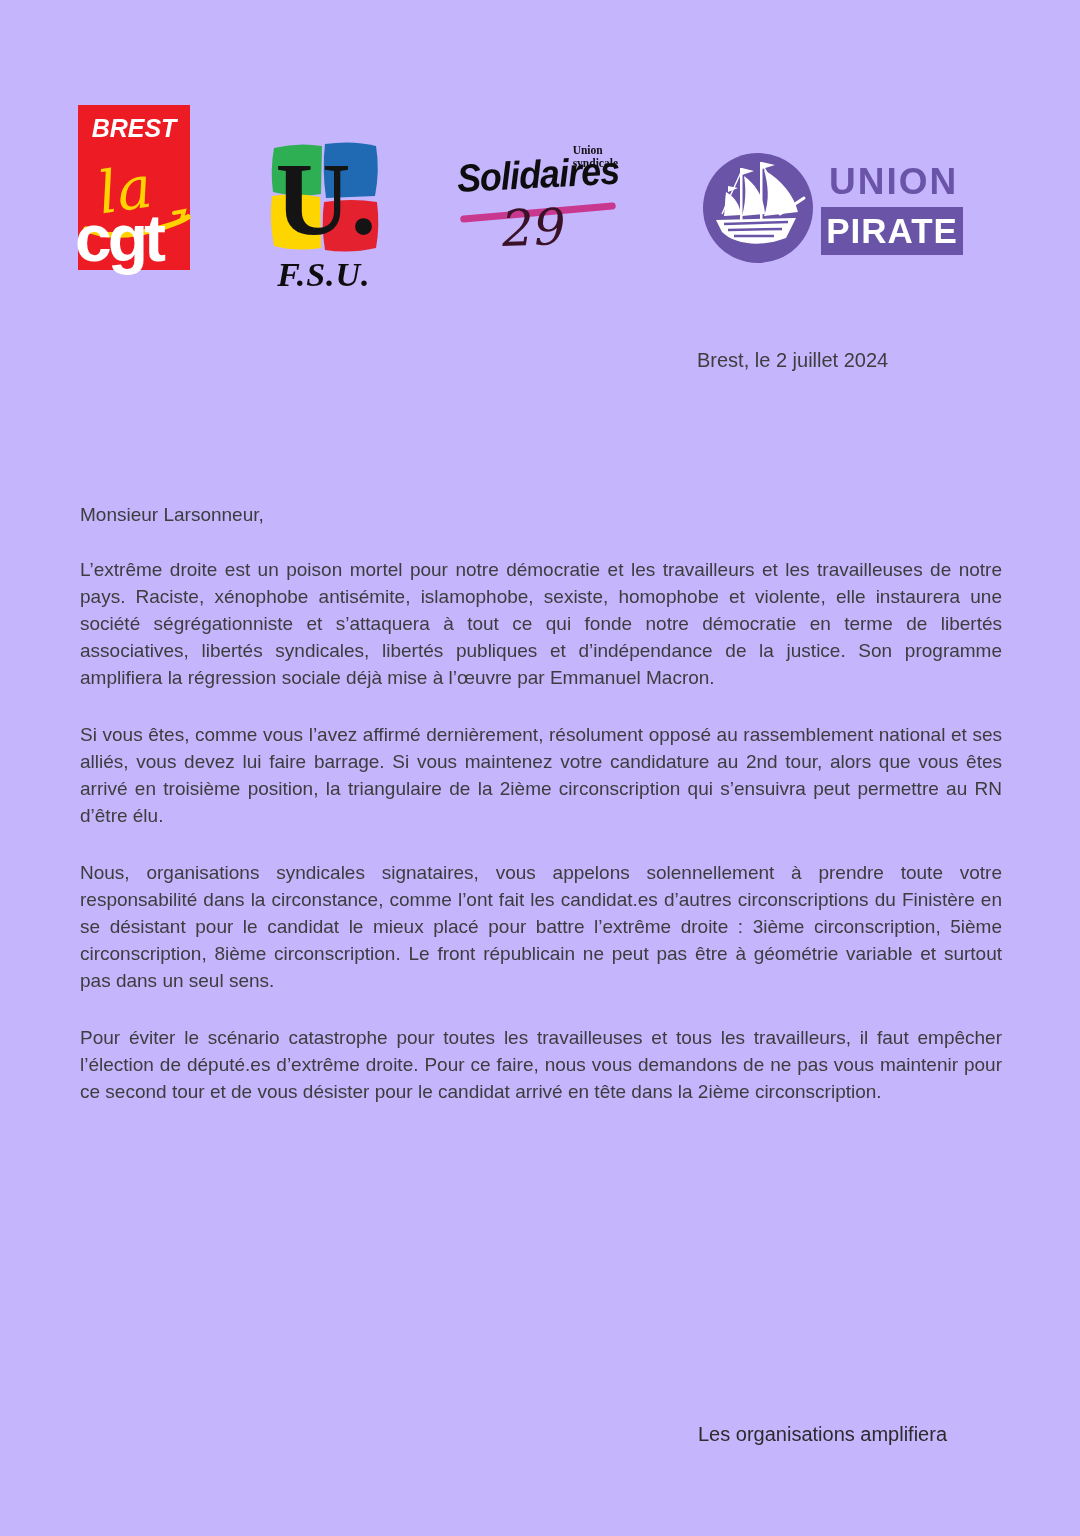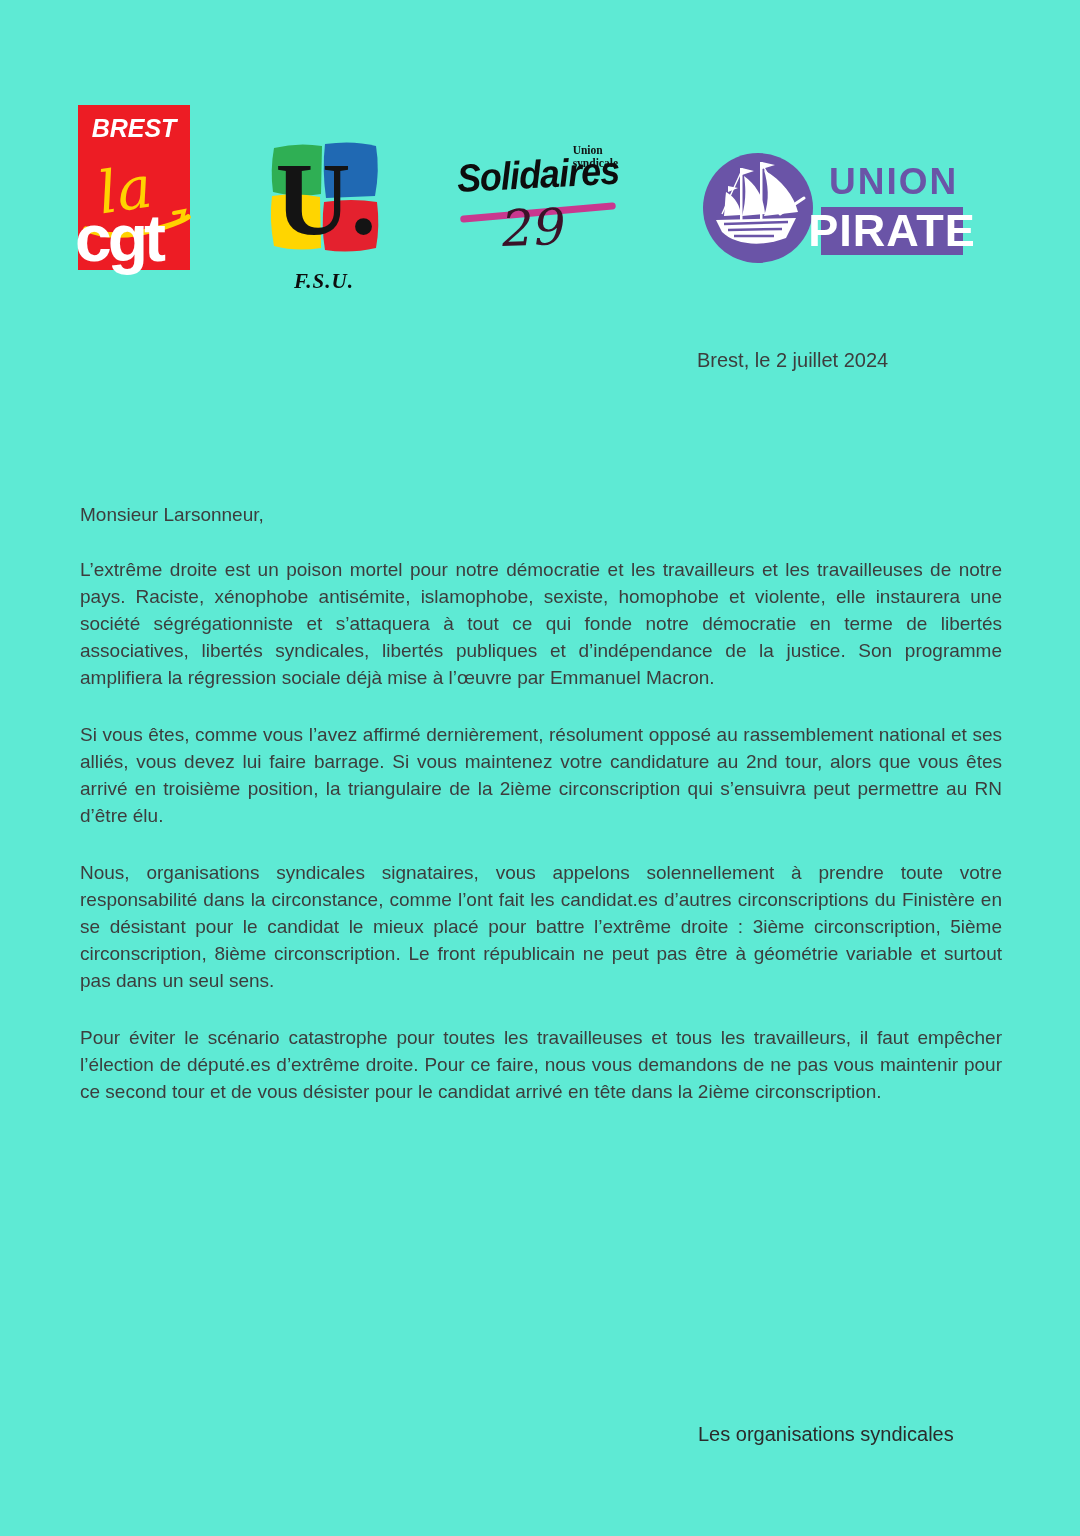--- a/index.html
+++ b/index.html
@@ -1,19 +1,19 @@
 <!DOCTYPE html>
 <html style="--cgt_red: #ED1C24; --cgt_yellow: #FFD200; --fsu_green: #2FAF54; --fsu_blue: #2069B3; --fsu_yellow: #FFD500; --fsu_red: #E4212E; --sol_pink: #C9388F; --sol_dark: #3A1228; --pirate_purple: #6A54A7; --text_gray: #3d3d3d;"><head>
 <meta charset="utf-8">
 <style>
   html,body{margin:0;padding:0;background:#ffffff;}
   .page{
     position:relative;
     width:1080px;height:1536px;
-    background:#5eead4;
+    background:#c4b5fd;
     font-family:"Liberation Sans",sans-serif;
     overflow:hidden;
   }
 
   
   .logo-cgt{
     position:absolute;left:78px;top:105px;width:112px;height:165px;
     background:var(--cgt_red,#ED1C24);
   }
   .cgt-brest{
@@ -26,21 +26,21 @@
     position:absolute;bottom:2px;left:-3px;
     color:#fff;font-weight:bold;font-size:66px;line-height:60px;
     letter-spacing:-4px;white-space:nowrap;
   }
 
   
   .logo-fsu{position:absolute;left:268px;top:140px;width:112px;height:150px;}
   .fsu-label{
     position:absolute;left:0;bottom:-4px;width:112px;text-align:center;
     font-family:"Liberation Serif",serif;font-weight:bold;font-style:italic;
-    font-size:21px;color:#0d0d0d;white-space:nowrap;letter-spacing:1px;
+    font-size:34px;color:#0d0d0d;white-space:nowrap;letter-spacing:1px;
   }
 
   
   .logo-solidaires{position:absolute;left:458px;top:143px;width:164px;height:122px;}
   .sol-union{
     position:absolute;right:4px;top:1px;
     font-family:"Liberation Serif",serif;font-weight:bold;
     font-size:11.5px;line-height:12.5px;color:#111;text-align:left;
   }
   .sol-word{
@@ -69,21 +69,21 @@
     position:absolute;left:127px;top:9px;
     color:var(--pirate_purple,#6A54A7);
     font-weight:bold;font-size:37px;letter-spacing:2px;white-space:nowrap;
   }
   .pirate-box{
     position:absolute;left:119px;top:55px;width:142px;height:48px;
     background:var(--pirate_purple,#6A54A7);
     display:flex;align-items:center;justify-content:center;
   }
   .pirate-box span{
-    color:#fff;font-weight:bold;font-size:45px;letter-spacing:1px;white-space:nowrap;
+    color:#fff;font-weight:bold;font-size:35px;letter-spacing:1px;white-space:nowrap;
   }
 
   
   .dateline{
     position:absolute;left:697px;top:349px;
     font-size:20px;color:#3d3d3d;
   }
   .letter-body{
     position:absolute;left:80px;top:501px;width:922px;
     font-size:19px;line-height:27px;color:#3d3d3d;
@@ -163,15 +163,15 @@
   <div class="dateline">Brest, le 2 juillet 2024</div>
 
   <main class="letter-body">
     <p class="salutation">Monsieur Larsonneur,</p>
     <p>L’extrême droite est un poison mortel pour notre démocratie et les travailleurs et les travailleuses de notre pays. Raciste, xénophobe antisémite, islamophobe, sexiste, homophobe et violente, elle instaurera une société ségrégationniste et s’attaquera à tout ce qui fonde notre démocratie en terme de libertés associatives, libertés syndicales, libertés publiques et d’indépendance de la justice. Son programme amplifiera la régression sociale déjà mise à l’œuvre par Emmanuel Macron.</p>
     <p>Si vous êtes, comme vous l’avez affirmé dernièrement, résolument opposé au rassemblement national et ses alliés, vous devez lui faire barrage. Si vous maintenez votre candidature au 2nd tour, alors que vous êtes arrivé en troisième position, la triangulaire de la 2ième circonscription qui s’ensuivra peut permettre au RN d’être élu.</p>
     <p>Nous, organisations syndicales signataires, vous appelons solennellement à prendre toute votre responsabilité dans la circonstance, comme l’ont fait les candidat.es d’autres circonscriptions du Finistère en se désistant pour le candidat le mieux placé pour battre l’extrême droite : 3ième circonscription, 5ième circonscription, 8ième circonscription. Le front républicain ne peut pas être à géométrie variable et surtout pas dans un seul sens.</p>
     <p>Pour éviter le scénario catastrophe pour toutes les travailleuses et tous les travailleurs, il faut empêcher l’élection de député.es d’extrême droite. Pour ce faire, nous vous demandons de ne pas vous maintenir pour ce second tour et de vous désister pour le candidat arrivé en tête dans la 2ième circonscription.</p>
   </main>
 
-  <div class="signature">Les organisations syndicales</div>
+  <div class="signature">Les organisations amplifiera</div>
 
 </div>
 
 </body></html>

